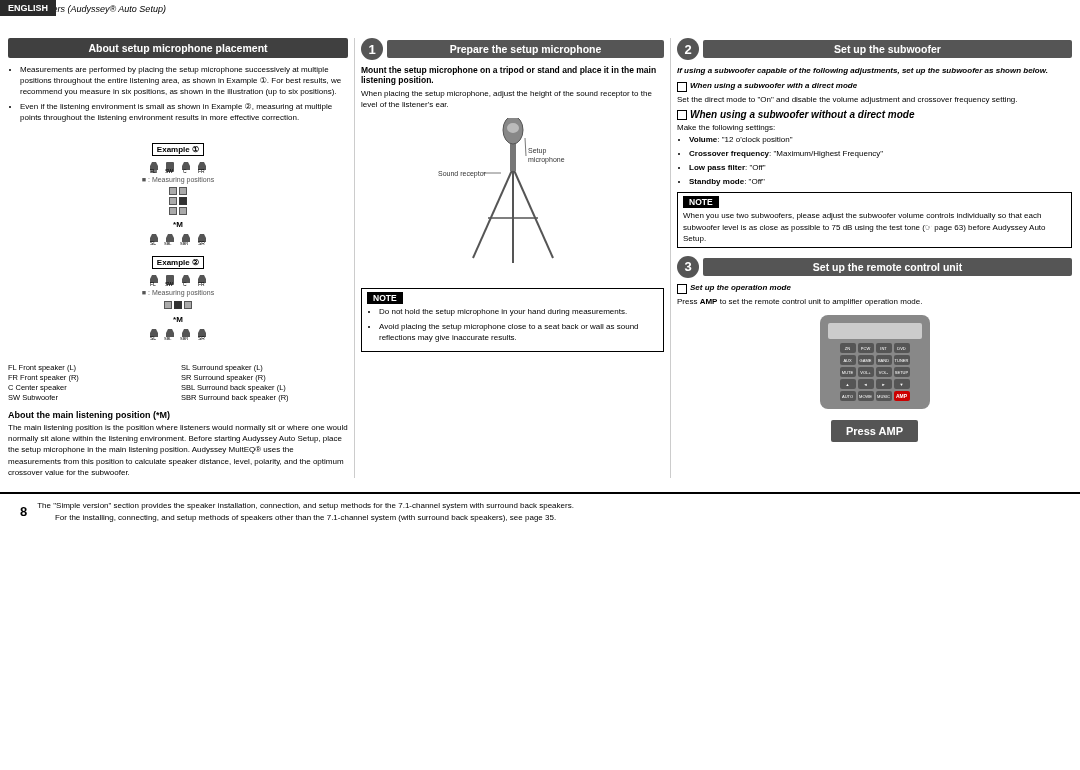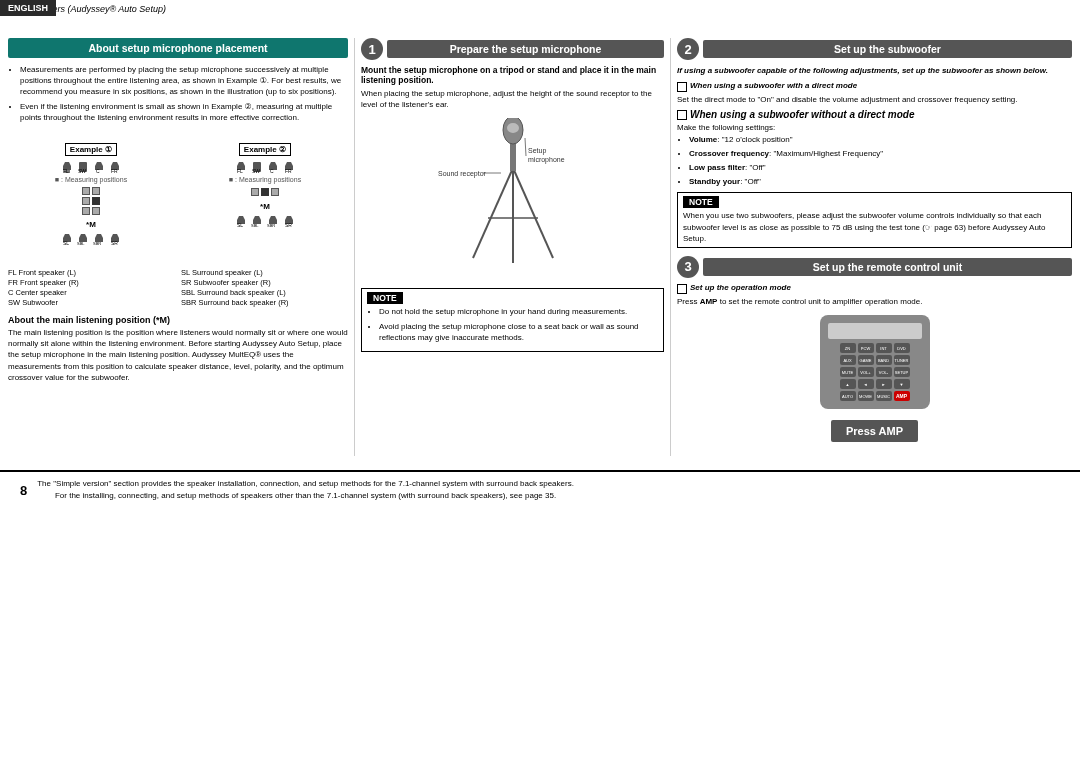--- a/index.html
+++ b/index.html
@@ -55,21 +55,21 @@
       padding-left: 6px;
     }
     
     .col-right {
       flex: 1;
       border-left: 1px solid #ccc;
       padding-left: 6px;
     }
 
     .section-title-box {
-      background: #0f766e;
+      background: #404040;
       color: #fff;
       font-size: 10.5px;
       font-weight: bold;
       text-align: center;
       padding: 4px 8px;
       margin-bottom: 6px;
       border-radius: 2px;
     }
     .section-title-numbered {
       display: flex;
@@ -109,20 +109,21 @@
     .bullet-list li {
       list-style: disc;
       margin-left: 12px;
       margin-bottom: 3px;
     }
 
     .examples-row {
       display: flex;
       gap: 8px;
       margin: 20px 0;
+      flex-direction: column;
     }
     .example-box {
       flex: 1;
       text-align: center;
     }
     .example-label {
       font-size: 8px;
       font-weight: bold;
       margin-bottom: 2px;
       border: 1px solid #000;
@@ -418,21 +419,21 @@
                 </svg>
             </div>
           </div>
         </div>
       </div>
 
       <div class="legend-grid">
         <div><span class="key">FL</span> <span>Front speaker (L)</span></div>
         <div><span class="key">SL</span> <span>Surround speaker (L)</span></div>
         <div><span class="key">FR</span> <span>Front speaker (R)</span></div>
-        <div><span class="key">SR</span> <span>Subwoofer speaker (R)</span></div>
+        <div><span class="key">SR</span> <span>Surround speaker (R)</span></div>
         <div><span class="key">C</span> <span>Center speaker</span></div>
         <div><span class="key">SBL</span> <span>Surround back speaker (L)</span></div>
         <div><span class="key">SW</span> <span>Subwoofer</span></div>
         <div><span class="key">SBR</span> <span>Surround back speaker (R)</span></div>
       </div>
 
       <div style="margin-top:8px;">
         <div class="subsection-title">About the main listening position (*M)</div>
         <div class="body-text">The main listening position is the position where listeners would normally sit or where one would normally sit alone within the listening environment. Before starting Audyssey Auto Setup, place the setup microphone in the main listening position. Audyssey MultEQ® uses the measurements from this position to calculate speaker distance, level, polarity, and the optimum crossover value for the subwoofer.</div>
       </div>
@@ -466,21 +467,21 @@
           <text x="95" y="35" font-size="7" fill="#333">Setup</text>
           <text x="95" y="44" font-size="7" fill="#333">microphone</text>
           <line x1="93" y1="38" x2="92" y2="20" stroke="#555" stroke-width="0.8"></line>
         </svg>
       </div>
 
       <div class="note-box">
         <div class="note-header">NOTE</div>
         <ul class="bullet-list">
           <li>Do not hold the setup microphone in your hand during measurements.</li>
-          <li>Avoid placing the setup microphone close to a seat back or wall as sound reflections may give inaccurate methods.</li>
+          <li>Avoid placing the setup microphone close to a seat back or wall as sound reflections may give inaccurate results.</li>
         </ul>
       </div>
     </div>
 
     <div class="col-right">
 
       <div class="section-title-numbered">
         <div class="num-circle">2</div>
         <div class="num-title-box">Set up the subwoofer</div>
       </div>
@@ -495,21 +496,21 @@
 
       <div class="checkbox-label" style="margin-top:4px;">
         <div class="checkbox-sq"></div>
         <span style="font-weight:bold;font-size:10px;">When using a subwoofer without a direct mode</span>
       </div>
       <div class="body-text">Make the following settings:</div>
       <ul class="bullet-list">
         <li><strong>Volume</strong><span>: "12 o'clock position"</span></li>
         <li><strong>Crossover frequency</strong><span>: "Maximum/Highest Frequency"</span></li>
         <li><strong>Low pass filter</strong><span>: "Off"</span></li>
-        <li><strong>Standby your</strong><span>: "Off"</span></li>
+        <li><strong>Standby mode</strong><span>: "Off"</span></li>
       </ul>
 
       <div class="note-box">
         <div class="note-header">NOTE</div>
         <div class="body-text">When you use two subwoofers, please adjust the subwoofer volume controls individually so that each subwoofer level is as close as possible to 75 dB using the test tone (☞ page 63) before Audyssey Auto Setup.</div>
       </div>
 
       <div class="section-title-numbered" style="margin-top:8px;">
         <div class="num-circle">3</div>
         <div class="num-title-box">Set up the remote control unit</div>

